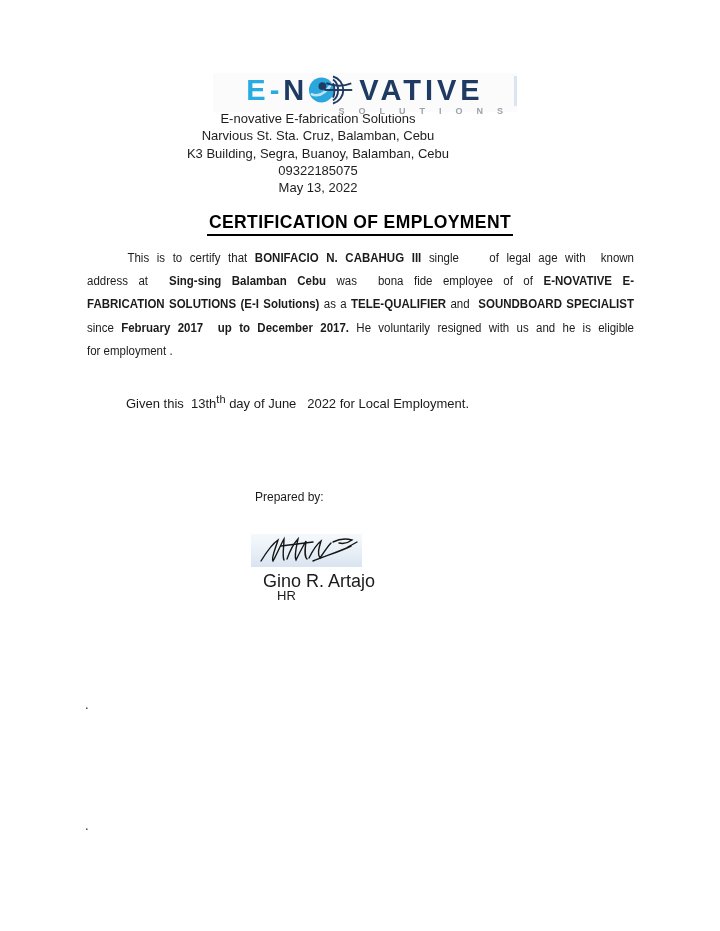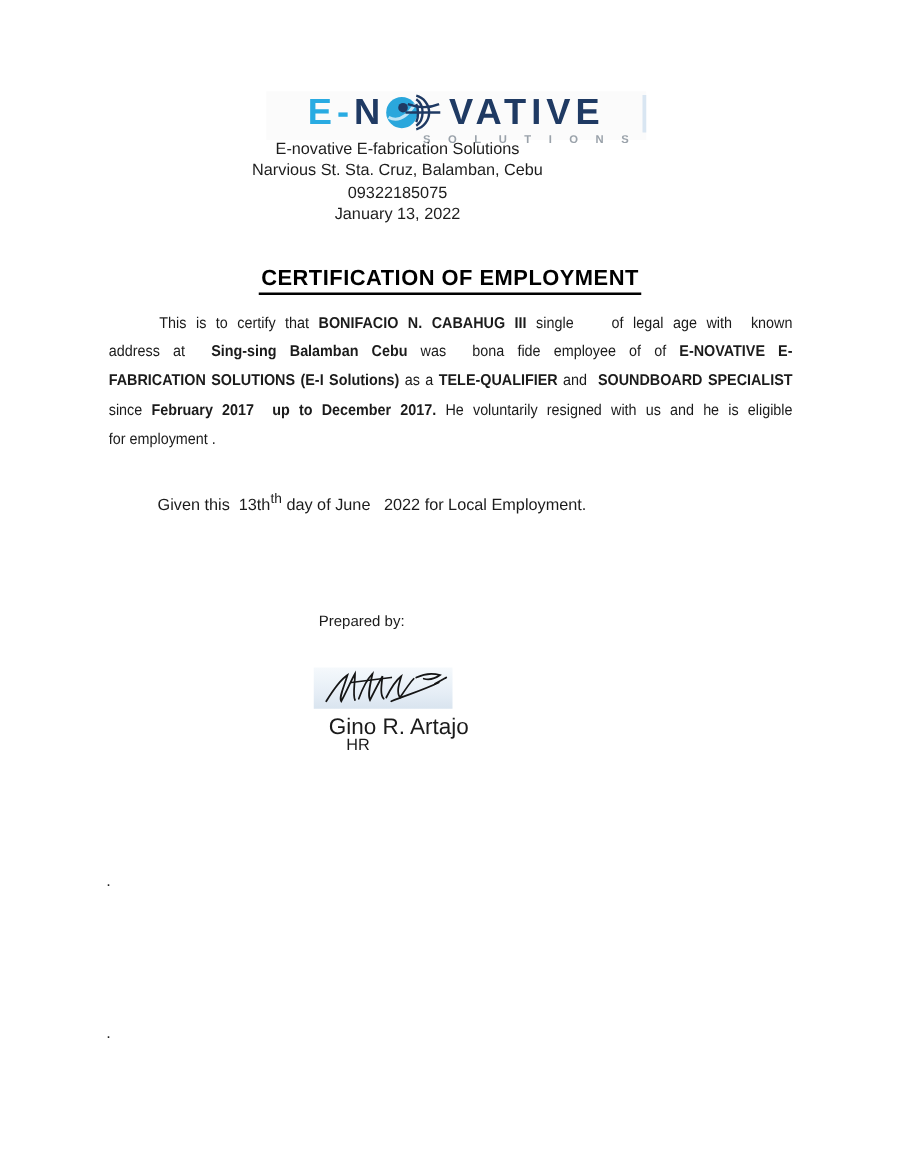--- a/index.html
+++ b/index.html
@@ -70,22 +70,23 @@
       </svg>
         <span class="logo-vative">VATIVE</span>
       </div>
     <div class="logo-sub">SOLUTIONS</div>
     <div class="logo-edge"></div>
   </div>
 
   <div class="hdr">
     <div>E-novative E-fabrication Solutions</div>
     <div>Narvious St. Sta. Cruz, Balamban, Cebu</div>
+    <div>K3 Building, Segra, Buanoy, Balamban, Cebu</div>
     <div>09322185075</div>
-    <div>January 13, 2022</div>
+    <div>May 13, 2022</div>
   </div>
 
   <div class="title-wrap">
     <span class="title-text">CERTIFICATION OF EMPLOYMENT</span>
   </div>
 
   <div class="body-para">
     <div class="pline first"><span>This is to certify that </span><span class="b">BONIFACIO N. CABAHUG III</span><span> single    of legal age with  known</span></div>
     <div class="pline"><span>address at  </span><span class="b">Sing-sing Balamban Cebu</span><span> was  bona fide employee of of </span><span class="b">E-NOVATIVE E-</span></div>
     <div class="pline"><span class="b">FABRICATION SOLUTIONS (E-I Solutions)</span><span> as a </span><span class="b">TELE-QUALIFIER</span><span> and  </span><span class="b">SOUNDBOARD SPECIALIST</span></div>

